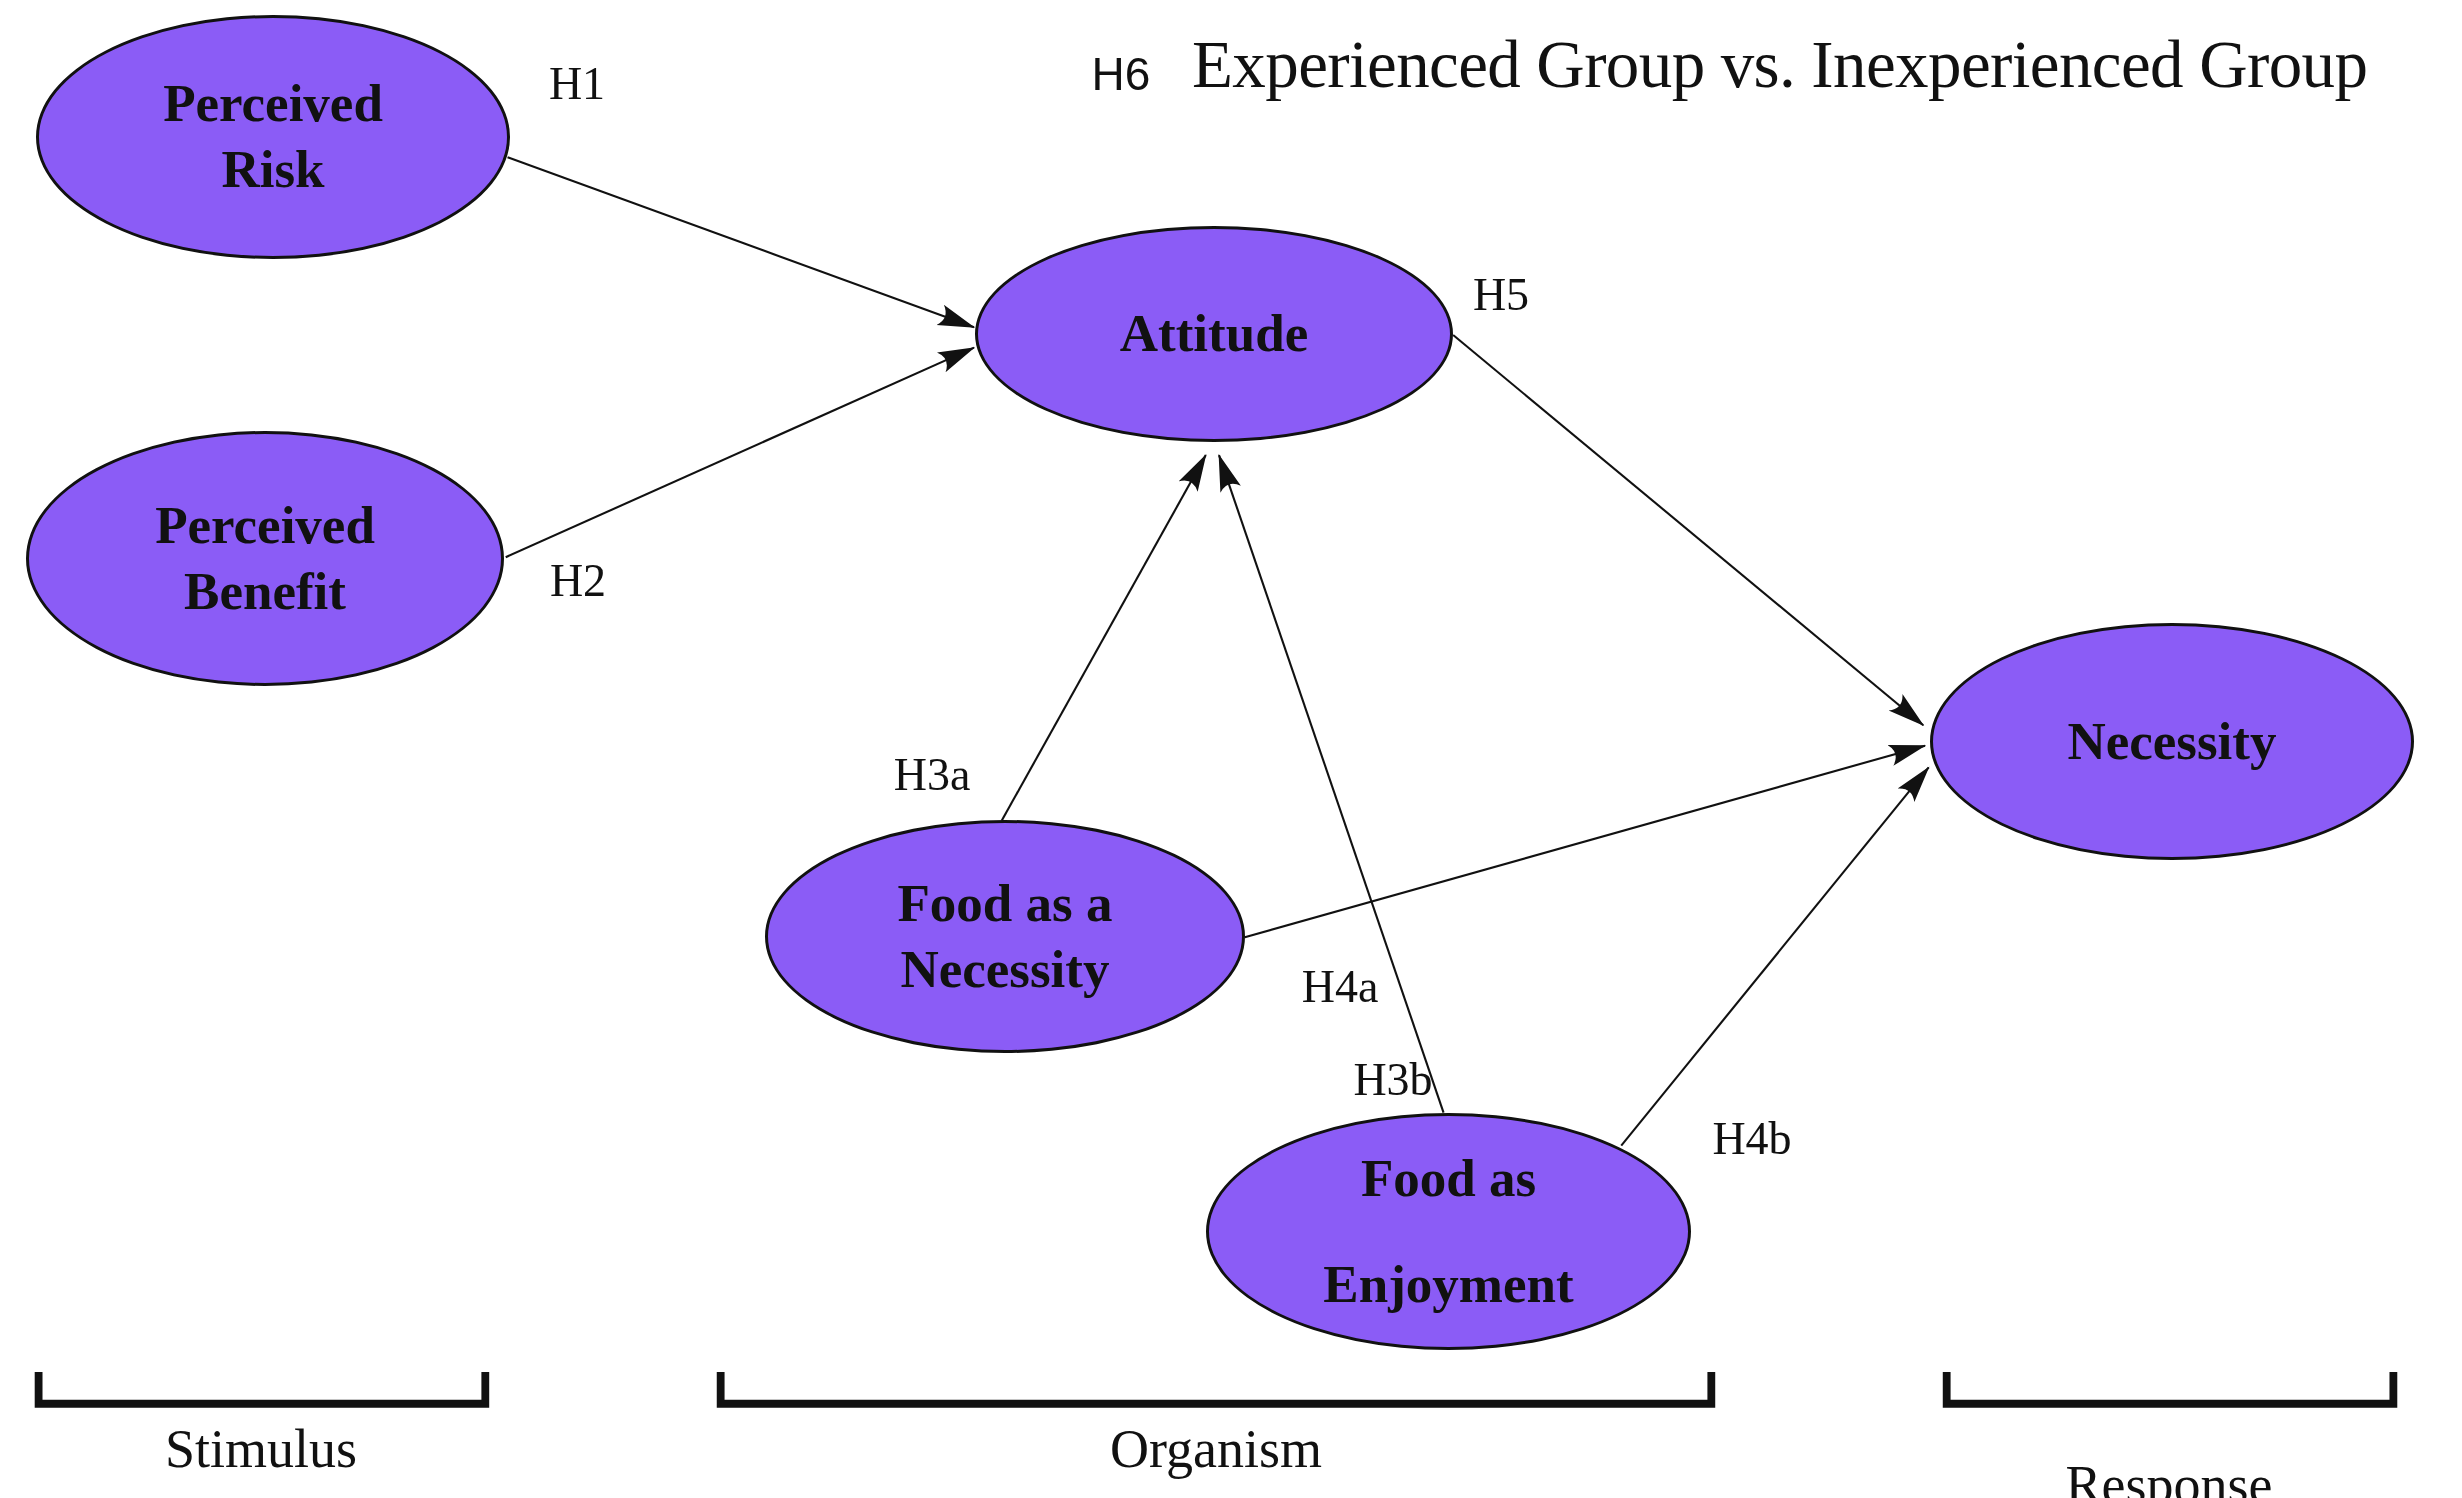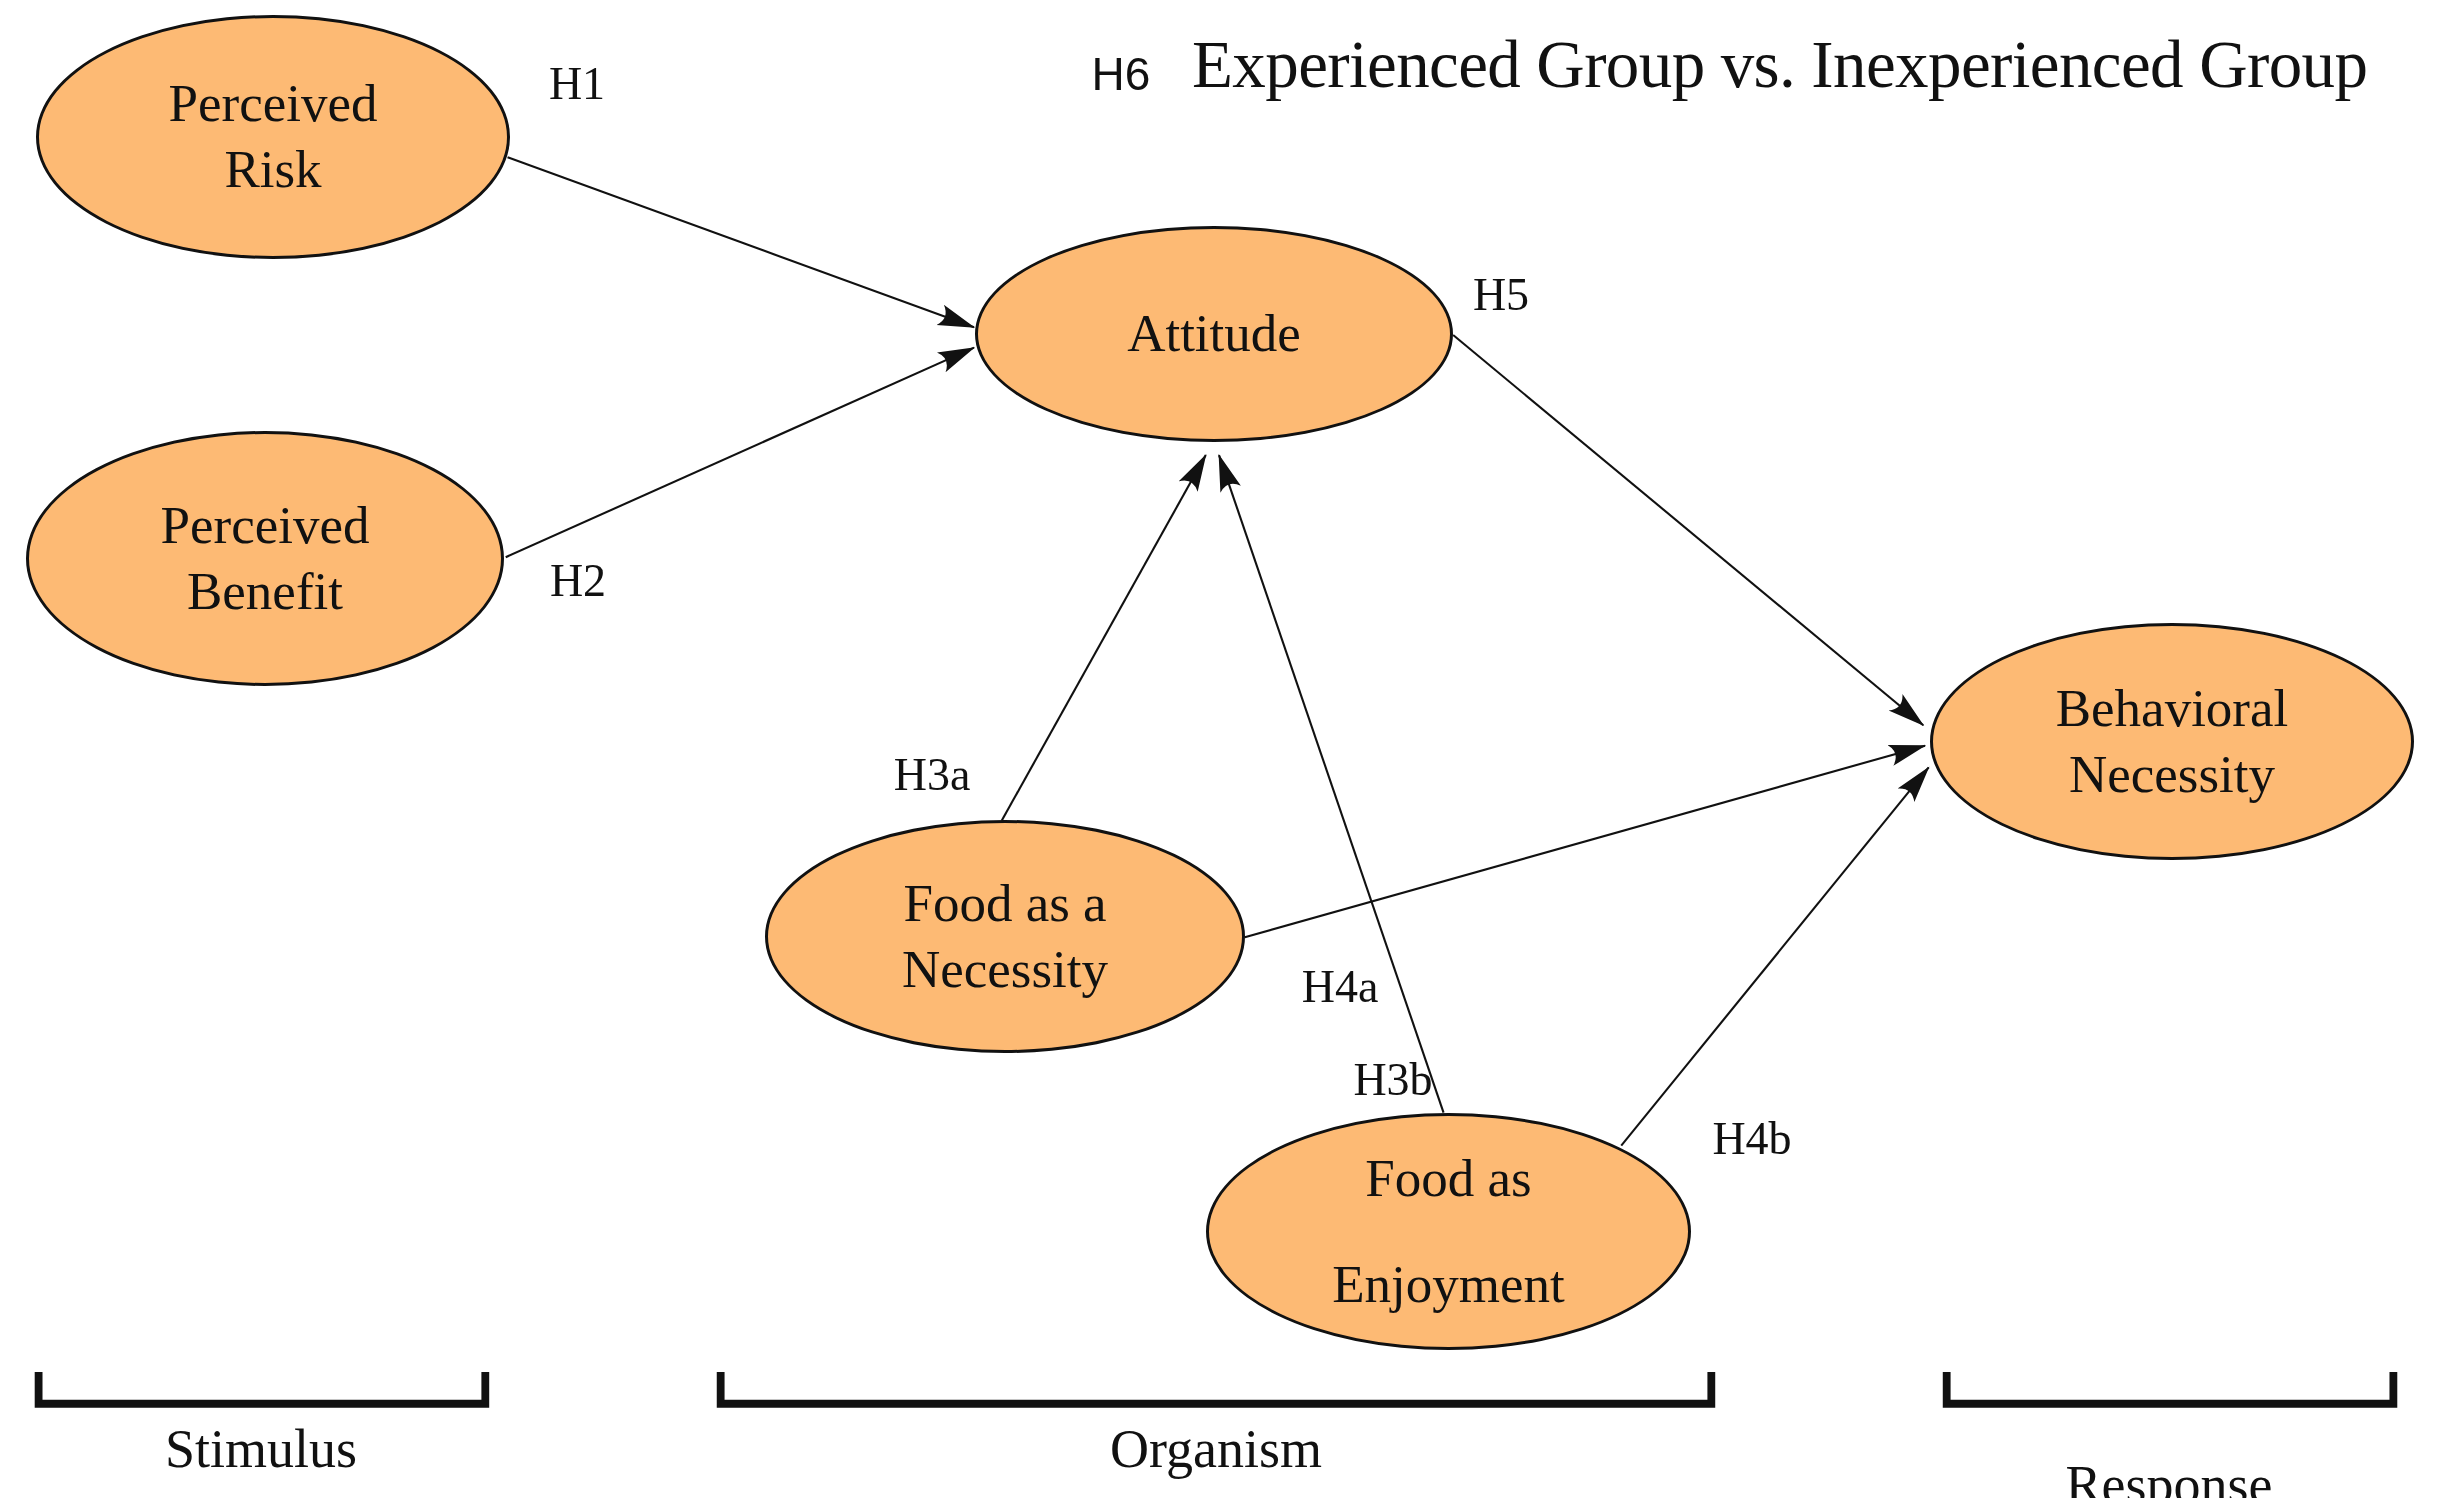--- a/index.html
+++ b/index.html
@@ -15,26 +15,27 @@
   #edge-layer {
     position: absolute;
     left: 0; top: 0;
     width: 2462px; height: 1498px;
   }
   .node {
     position: absolute;
     box-sizing: border-box;
     border: 3px solid #111111;
     border-radius: 50%;
-    background: #fdba74;
+    background: #8b5cf6;
     display: flex;
     flex-direction: column;
     align-items: center;
     justify-content: center;
     text-align: center;
+    font-weight: bold;
   }
   .node-line {
     font-size: 53px;
     line-height: 1.24;
     white-space: nowrap;
   }
   .edge-label {
     position: absolute;
     transform: translate(-50%, -50%);
     font-family: Liberation Serif, serif;
@@ -118,17 +119,16 @@
       <div class="node-line">Necessity</div>
     </div>
     <div class="node" style="left: 975px; top: 226px; width: 478px; height: 216px;">
       <div class="node-line">Attitude</div>
     </div>
     <div class="node" style="left: 1206px; top: 1113px; width: 485px; height: 237px; gap: 40px;">
       <div class="node-line">Food as</div>
       <div class="node-line">Enjoyment</div>
     </div>
     <div class="node" style="left: 1930px; top: 623px; width: 484px; height: 237px;">
-      <div class="node-line">Behavioral</div>
       <div class="node-line">Necessity</div>
     </div>
   </div>
 
 
 </body></html>

